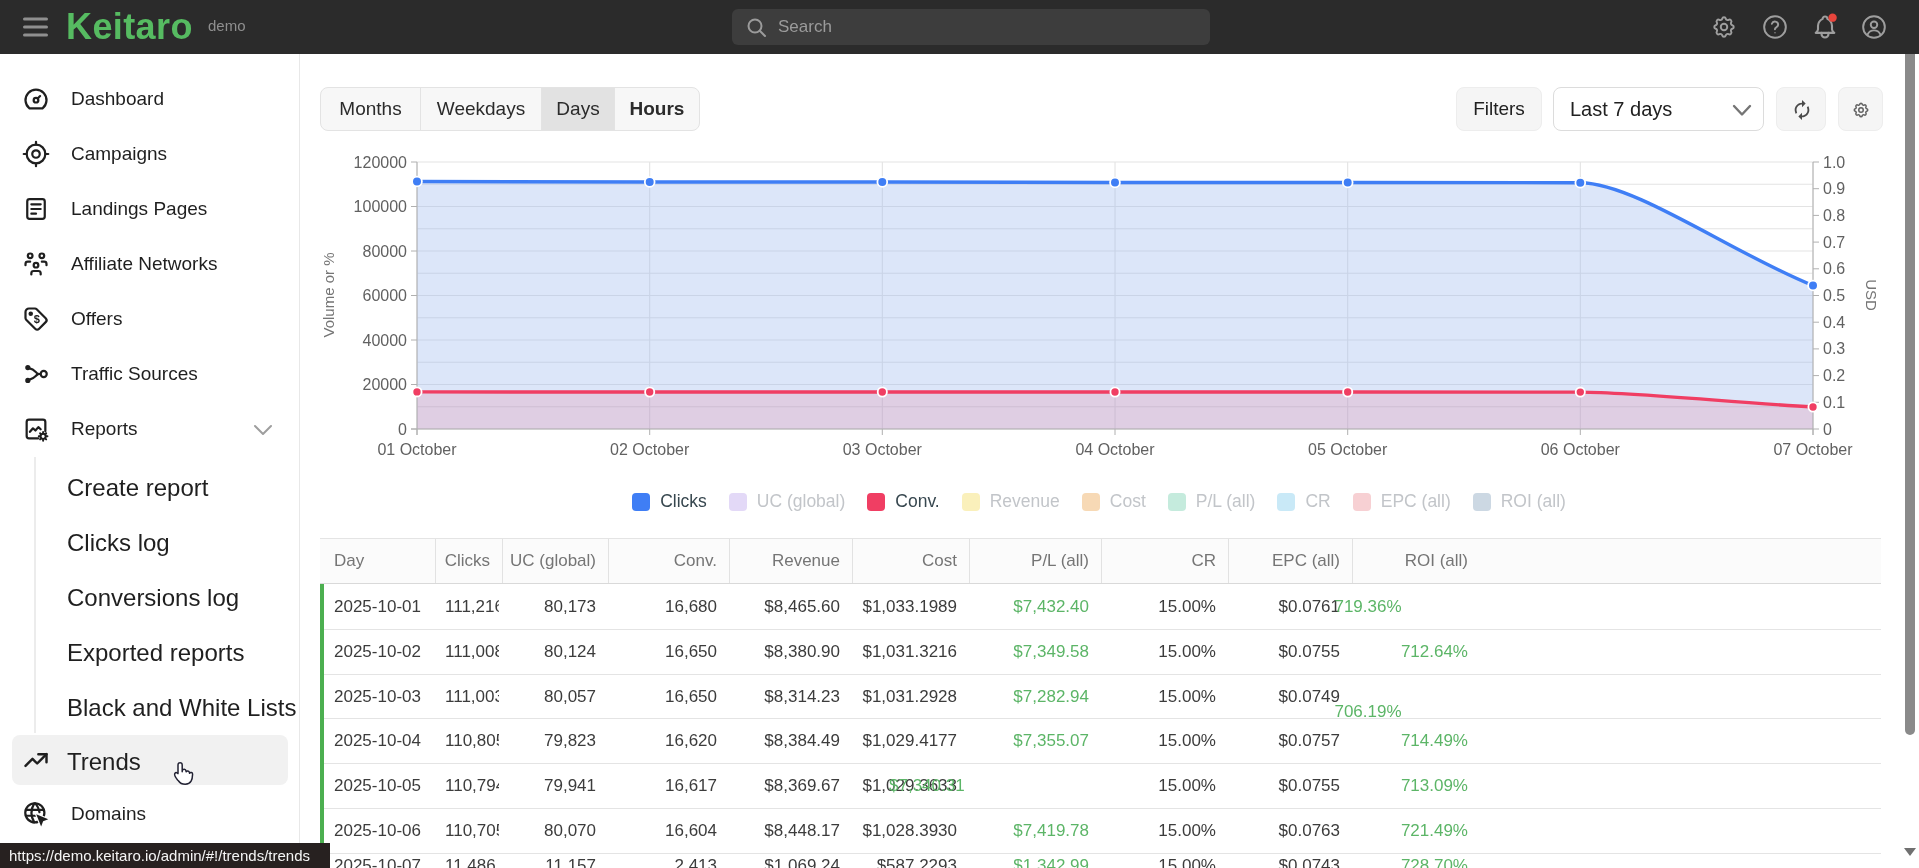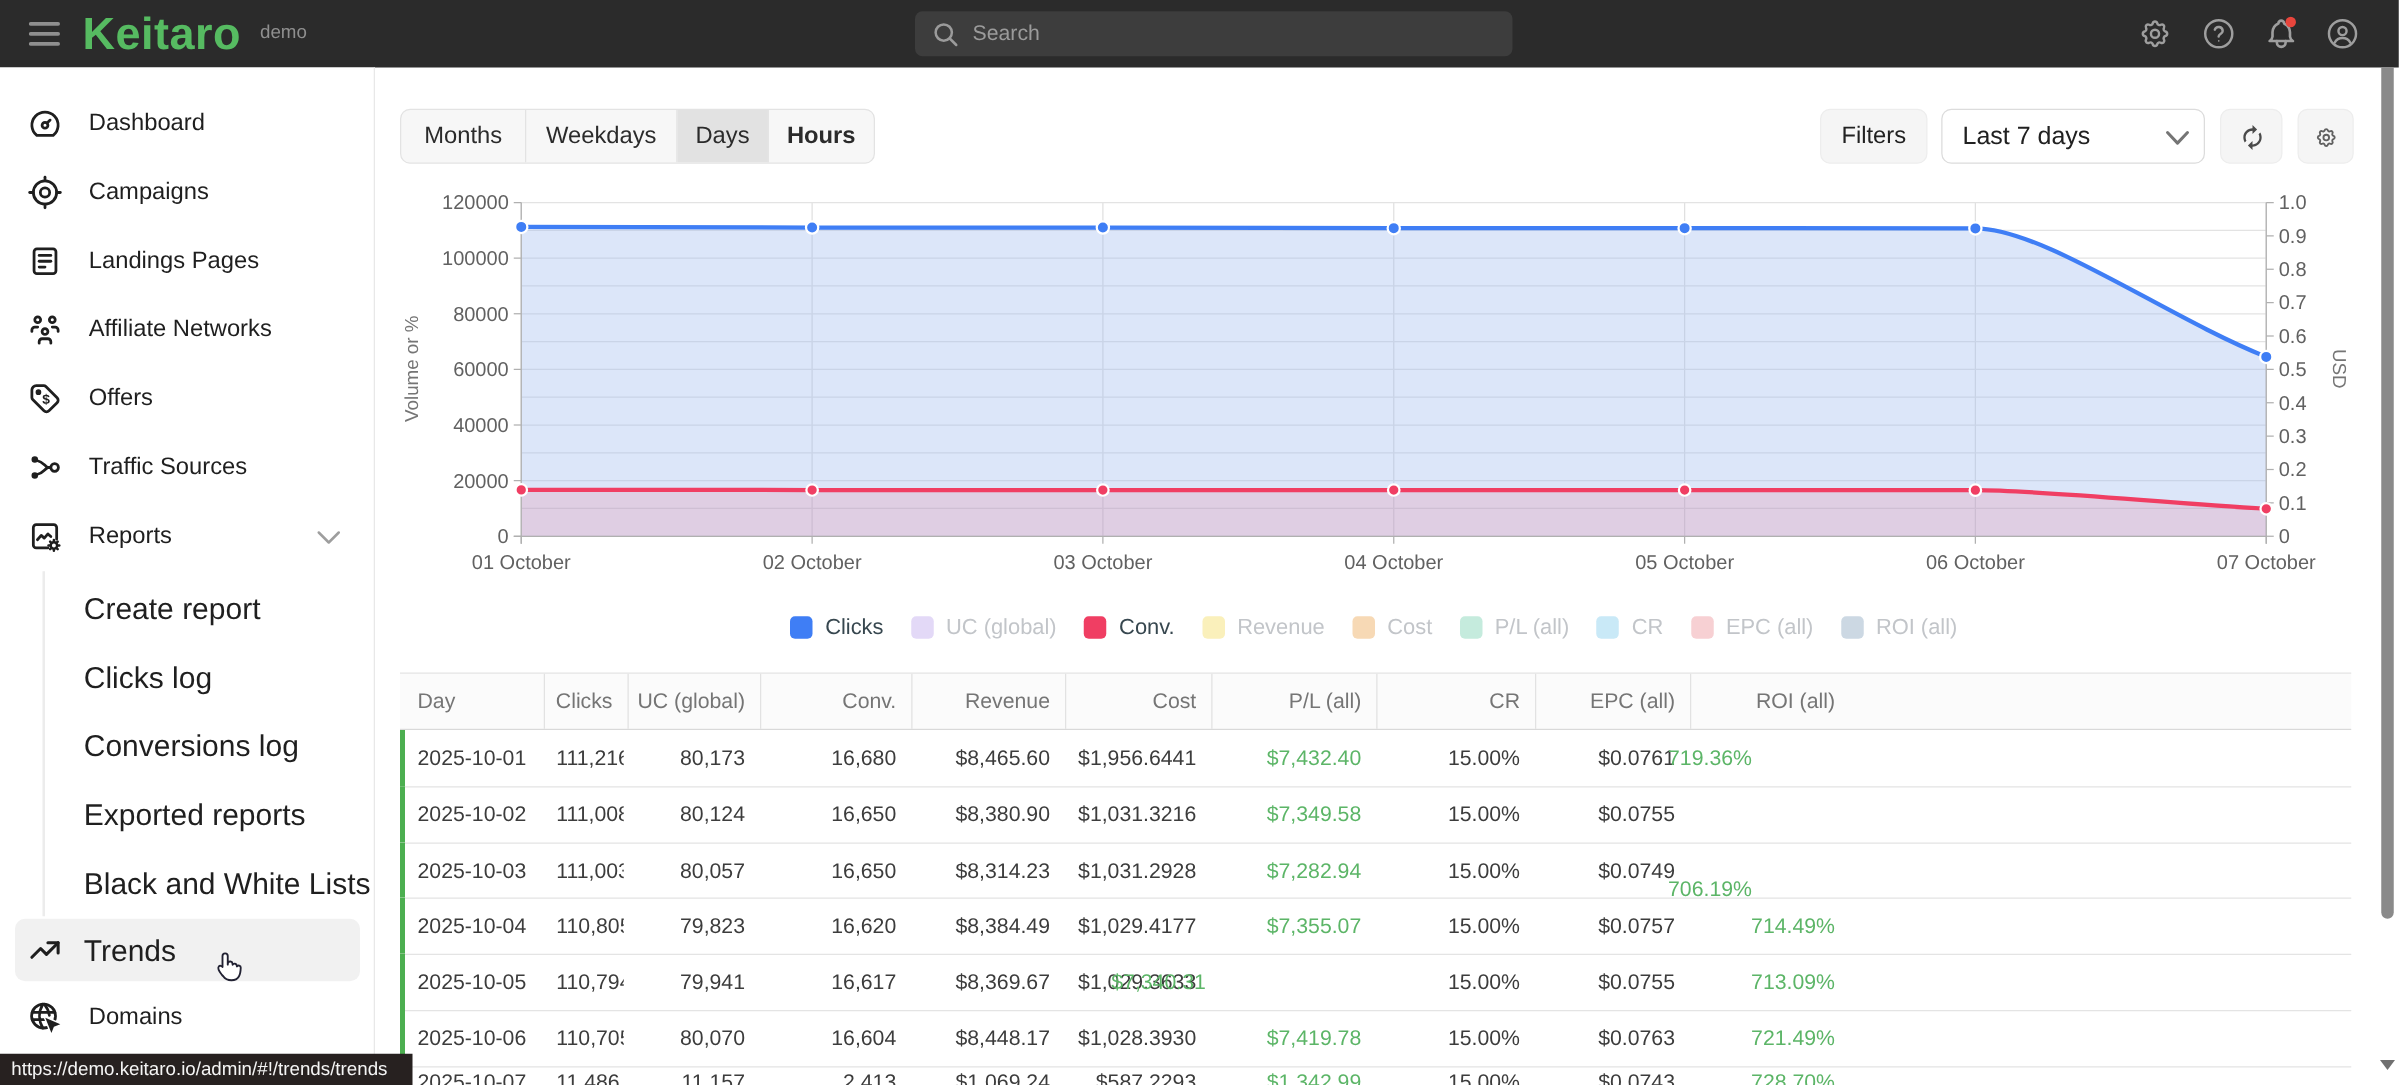--- a/index.html
+++ b/index.html
@@ -360,36 +360,37 @@
 <div class="vline" style="left:781px;"></div>
 <div class="vline" style="left:908px;"></div>
 <div class="vline" style="left:1032px;"></div>
 <div class="hborder" style="top:45px;background:#d9d9d9;"></div>
 <div class="greenbar" style="top:46.0px;height:44.8px;"></div>
 <div class="dcell" style="left:14px;top:46.0px;">2025-10-01</div>
 <div class="dcell" style="left:125px;top:46.0px;width:54px;overflow:hidden;">111,216</div>
 <div class="dcell" style="left:76px;top:46.0px;width:200px;text-align:right;">80,173</div>
 <div class="dcell" style="left:197px;top:46.0px;width:200px;text-align:right;">16,680</div>
 <div class="dcell" style="left:320px;top:46.0px;width:200px;text-align:right;">$8,465.60</div>
-<div class="dcell" style="left:437px;top:46.0px;width:200px;text-align:right;">$1,956.6441</div>
+<div class="dcell" style="left:437px;top:46.0px;width:200px;text-align:right;">$1,033.1989</div>
 <div class="dcell green" style="left:569px;top:46.0px;width:200px;text-align:right;">$7,432.40</div>
 <div class="dcell" style="left:696px;top:46.0px;width:200px;text-align:right;">15.00%</div>
 <div class="dcell" style="left:820px;top:46.0px;width:200px;text-align:right;">$0.0761</div>
 <div class="dcell green" style="left:948px;top:46.0px;width:200px;text-align:center;">719.36%</div>
 <div class="hborder" style="top:90.8px;"></div>
 <div class="greenbar" style="top:90.8px;height:44.8px;"></div>
 <div class="dcell" style="left:14px;top:90.8px;">2025-10-02</div>
 <div class="dcell" style="left:125px;top:90.8px;width:54px;overflow:hidden;">111,008</div>
 <div class="dcell" style="left:76px;top:90.8px;width:200px;text-align:right;">80,124</div>
 <div class="dcell" style="left:197px;top:90.8px;width:200px;text-align:right;">16,650</div>
 <div class="dcell" style="left:320px;top:90.8px;width:200px;text-align:right;">$8,380.90</div>
 <div class="dcell" style="left:437px;top:90.8px;width:200px;text-align:right;">$1,031.3216</div>
 <div class="dcell green" style="left:569px;top:90.8px;width:200px;text-align:right;">$7,349.58</div>
 <div class="dcell" style="left:696px;top:90.8px;width:200px;text-align:right;">15.00%</div>
 <div class="dcell" style="left:820px;top:90.8px;width:200px;text-align:right;">$0.0755</div>
+<div class="dcell green" style="left:948px;top:90.8px;width:200px;text-align:right;">712.64%</div>
 <div class="hborder" style="top:135.5px;"></div>
 <div class="greenbar" style="top:135.5px;height:44.8px;"></div>
 <div class="dcell" style="left:14px;top:135.5px;">2025-10-03</div>
 <div class="dcell" style="left:125px;top:135.5px;width:54px;overflow:hidden;">111,003</div>
 <div class="dcell" style="left:76px;top:135.5px;width:200px;text-align:right;">80,057</div>
 <div class="dcell" style="left:197px;top:135.5px;width:200px;text-align:right;">16,650</div>
 <div class="dcell" style="left:320px;top:135.5px;width:200px;text-align:right;">$8,314.23</div>
 <div class="dcell" style="left:437px;top:135.5px;width:200px;text-align:right;">$1,031.2928</div>
 <div class="dcell green" style="left:569px;top:135.5px;width:200px;text-align:right;">$7,282.94</div>
 <div class="dcell" style="left:696px;top:135.5px;width:200px;text-align:right;">15.00%</div>

